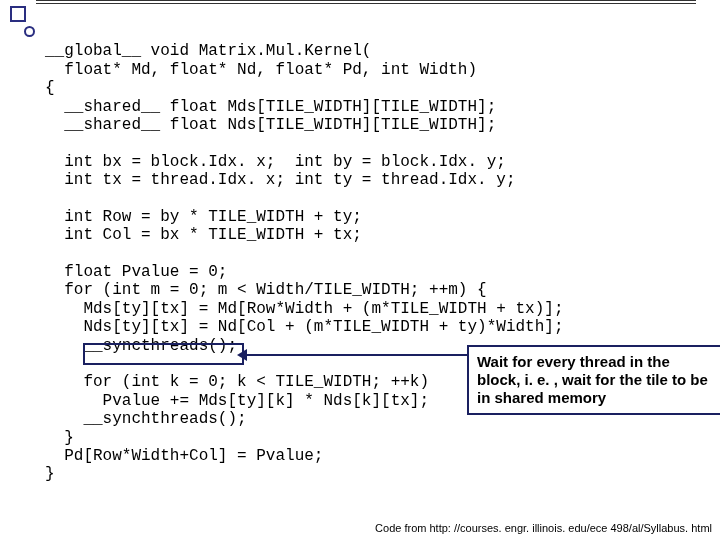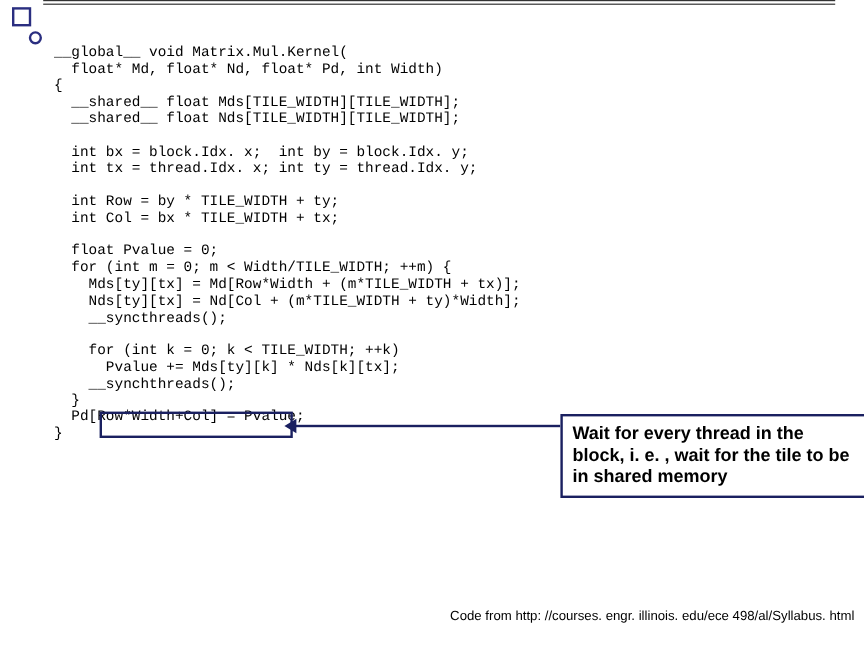--- a/index.html
+++ b/index.html
@@ -38,21 +38,21 @@
     left: 36px;
     top: 0;
     width: 660px;
     border-top: 4px double #333;
   }
   .code {
     position: absolute;
     left: 45px;
     top: 24px;
     font-family: "Courier New", monospace;
-    font-size: 12px;
+    font-size: 16px;
     line-height: 1.15;
     color: #000;
     white-space: pre;
   }
   .sync-box {
     position: absolute;
     left: 83px;
     top: 343px;
     width: 157px;
     height: 18px;
@@ -86,21 +86,21 @@
     top: 349px;
     width: 0;
     height: 0;
     border-top: 6px solid transparent;
     border-bottom: 6px solid transparent;
     border-right: 10px solid #1a2060;
   }
   .src {
     position: absolute;
     right: 8px;
-    bottom: 20px;
+    bottom: 6px;
     font-size: 11px;
     color: #000;
   }
 </style>
 </head>
 <body>
 
 <div class="bullets">
   <div class="bullet-sq"></div>
   <div class="bullet-circ"></div>

